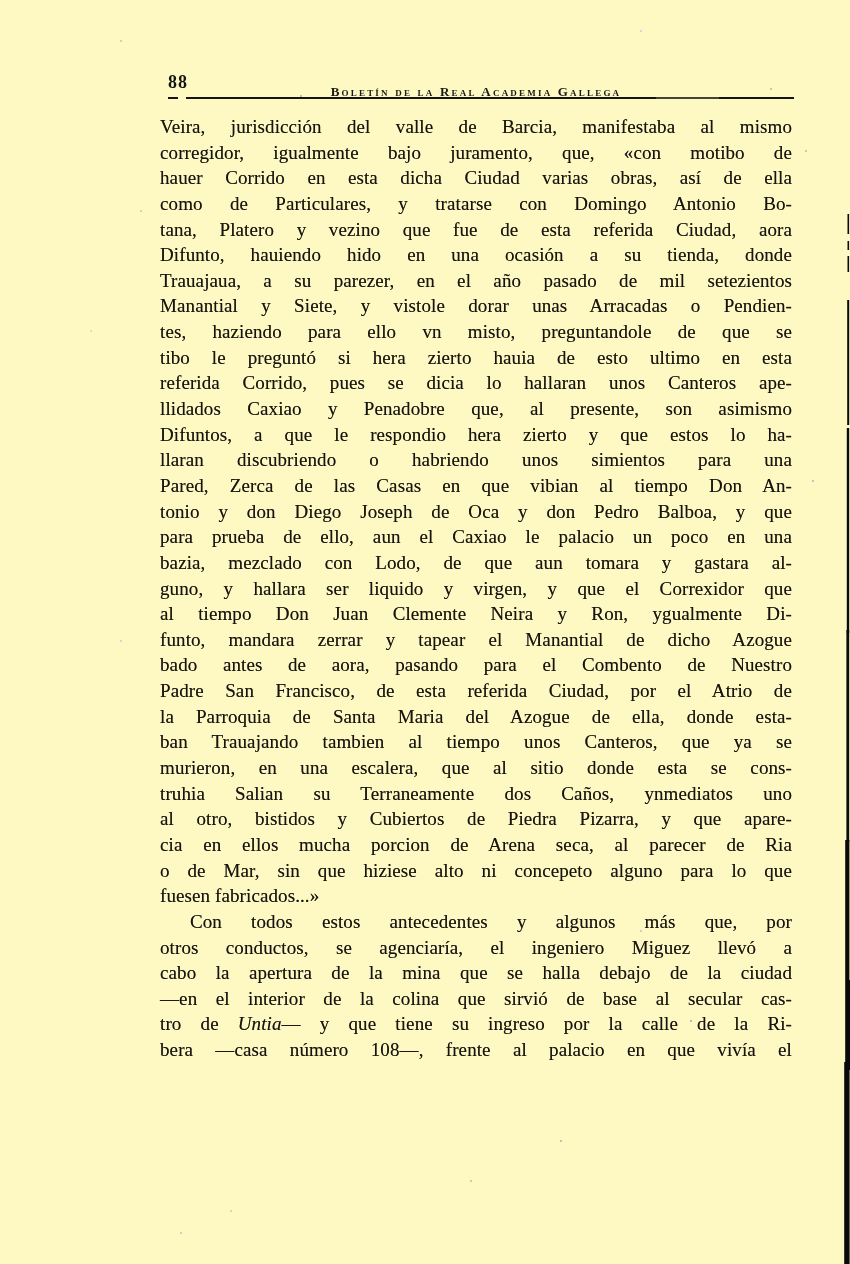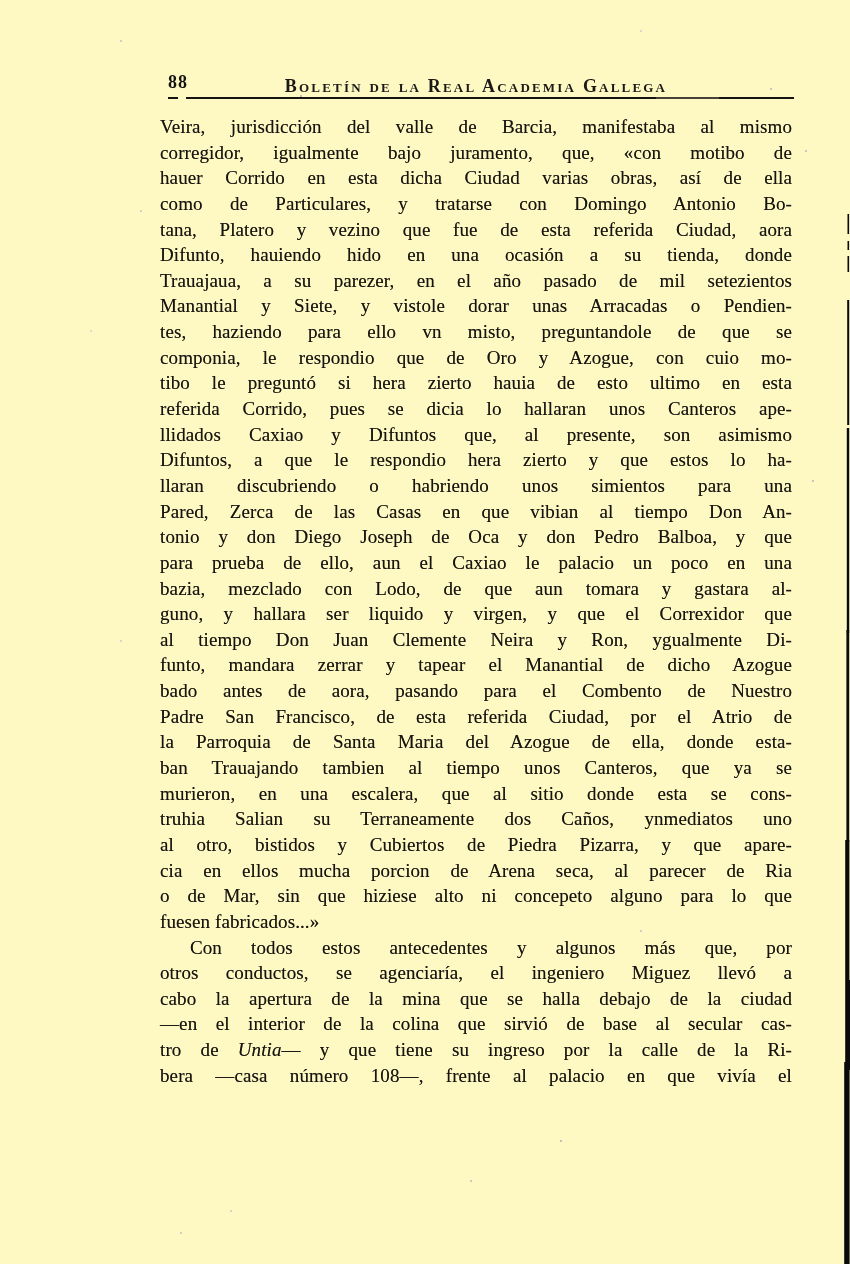--- a/index.html
+++ b/index.html
@@ -27,25 +27,25 @@
       180px 1232px 0 #d0d0ca, 640px 930px 0 #cfcfc9, 90px 330px 0 #dadad4;
   }
   .header {
     position: absolute; top: 72px; left: 160px; width: 632px; height: 24px;
   }
   .page-number {
     position: absolute; left: 8px; top: 0;
     font-size: 18px; font-weight: 700; letter-spacing: 1px;
   }
   .running-title {
-    position: absolute; left: 0; right: 0; top: 4px;
+    position: absolute; left: 0; right: 0; top: 12px;
     text-align: center;
     font-variant-caps: small-caps;
     font-weight: 700;
-    font-size: 18px;
+    font-size: 13px;
     letter-spacing: 2.2px;
     color: #1b1916;
   }
   .header-rule {
     position: absolute; top: 97px; left: 168px; width: 626px; height: 2px;
     background: linear-gradient(to right,
       #171513 0 10px, transparent 10px 18px,
       #171513 18px 78%, #171513cc 78% 88%, #171513 88% 100%);
   }
   .text-block {
@@ -86,24 +86,23 @@
   <div class="text-block">
       <div class="line">Veira, jurisdicción del valle de Barcia, manifestaba al mismo</div>
       <div class="line">corregidor, igualmente bajo juramento, que, «con motibo de</div>
       <div class="line">hauer Corrido en esta dicha Ciudad varias obras, así de ella</div>
       <div class="line">como de Particulares, y tratarse con Domingo Antonio Bo-</div>
       <div class="line">tana, Platero y vezino que fue de esta referida Ciudad, aora</div>
       <div class="line">Difunto, hauiendo hido en una ocasión a su tienda, donde</div>
       <div class="line">Trauajaua, a su parezer, en el año pasado de mil setezientos</div>
       <div class="line">Manantial y Siete, y vistole dorar unas Arracadas o Pendien-</div>
       <div class="line">tes, haziendo para ello vn misto, preguntandole de que se</div>
-      <div class="line">componia, le respondio que de Oro y Azogue, con cuio mo-</div>
       <div class="line">tibo le preguntó si hera zierto hauia de esto ultimo en esta</div>
       <div class="line">referida Corrido, pues se dicia lo hallaran unos Canteros ape-</div>
-      <div class="line">llidados Caxiao y Difuntos que, al presente, son asimismo</div>
+      <div class="line">llidados Caxiao y Penadobre que, al presente, son asimismo</div>
       <div class="line">Difuntos, a que le respondio hera zierto y que estos lo ha-</div>
       <div class="line">llaran discubriendo o habriendo unos simientos para una</div>
       <div class="line">Pared, Zerca de las Casas en que vibian al tiempo Don An-</div>
       <div class="line">tonio y don Diego Joseph de Oca y don Pedro Balboa, y que</div>
       <div class="line">para prueba de ello, aun el Caxiao le palacio un poco en una</div>
       <div class="line">bazia, mezclado con Lodo, de que aun tomara y gastara al-</div>
       <div class="line">guno, y hallara ser liquido y virgen, y que el Correxidor que</div>
       <div class="line">al tiempo Don Juan Clemente Neira y Ron, ygualmente Di-</div>
       <div class="line">funto, mandara zerrar y tapear el Manantial de dicho Azogue</div>
       <div class="line">bado antes de aora, pasando para el Combento de Nuestro</div>

